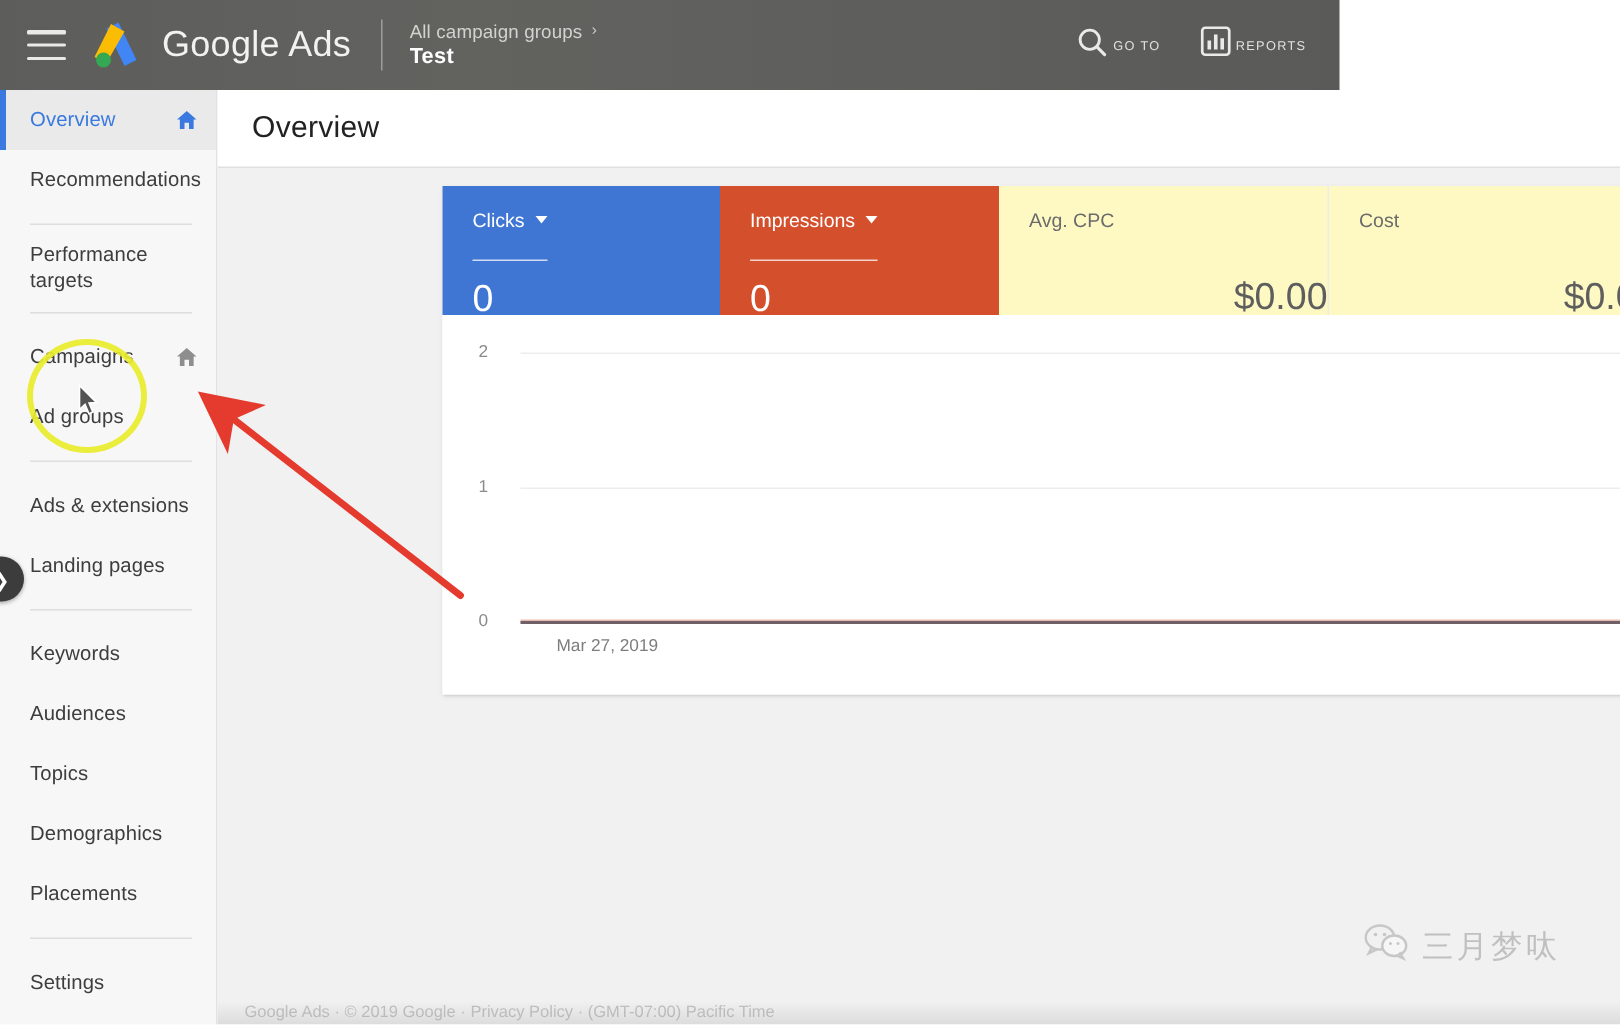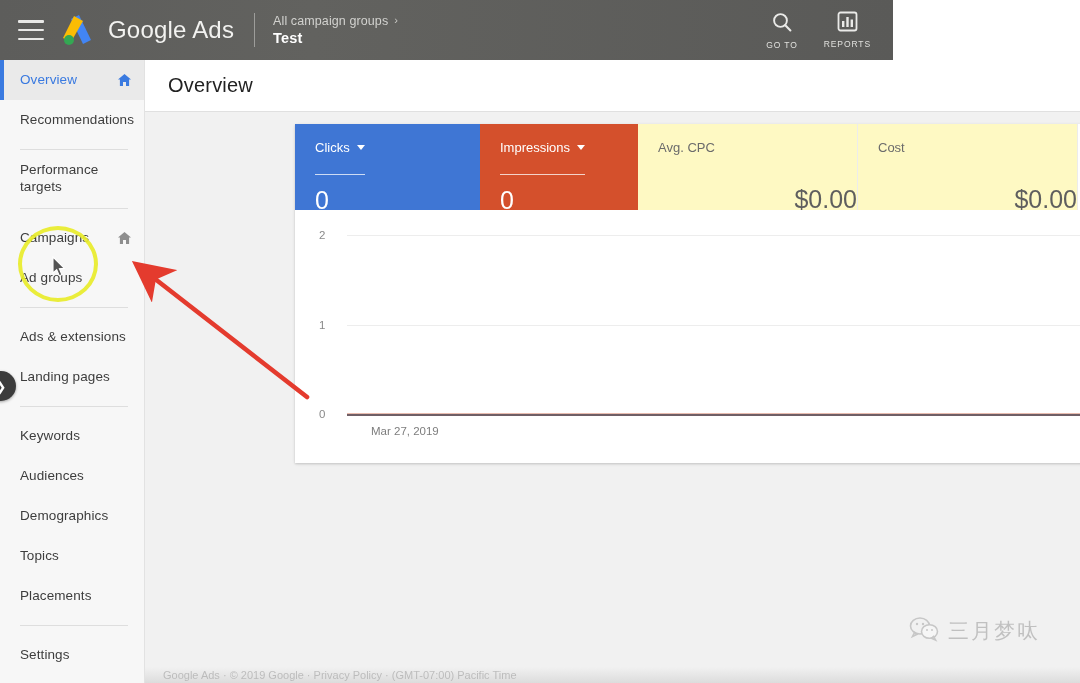--- a/index.html
+++ b/index.html
@@ -35,21 +35,21 @@
   .crumbs { display: flex; flex-direction: column; justify-content: center; }
   .crumb-top {
     font-size: 12.5px; color: #d2d2cf; display: flex; align-items: flex-start; gap: 6px;
     white-space: nowrap; letter-spacing:.1px;
   }
   .crumb-arrow { font-size: 11px; color:#c9c9c6; }
   .crumb-bottom {
     font-size: 14.5px; color: #ffffff; font-weight: 700; margin-top: 2px; letter-spacing:.2px;
   }
   .top-actions { margin-left: auto; display: flex; align-items: center; gap: 26px; margin-right: 22px; }
-  .top-action { display:flex; flex-direction:column; align-items:center; gap:3px; cursor:pointer; }
+  .top-action { display:flex; flex-direction:row; align-items:center; gap:3px; cursor:pointer; }
   .top-action .lbl {
     font-size: 8.5px; color: #e0e0dd; letter-spacing: .9px; text-transform: uppercase;
   }
 
   
   .sidebar {
     position: absolute; left: 0; top: 60px; width: 145px; height: 623px;
     background: #f7f7f7; border-right: 1px solid #e2e2e2;
     overflow: hidden;
   }
@@ -89,21 +89,21 @@
 
   .panel {
     position: absolute; left: 150px; top: 64px; width: 880px;
     background: #fff; box-shadow: 0 1px 2px rgba(0,0,0,.14), 0 1px 4px rgba(0,0,0,.07);
   }
 
   
   .cards { display: flex; height: 86px; }
   .card { position: relative; padding: 14px 0 0 20px; }
   .card.clicks { width: 185px; background: #3f76d4; }
-  .card.impr { width: 158px; background: #d4502c; }
+  .card.impr { width: 186px; background: #d4502c; }
   .card.plain { width: 220px; background: #fef9c3; border-right: 1px solid #ececec; }
   .card .mtitle {
     font-size: 13px; display: inline-flex; align-items: center; gap: 7px;
     padding-bottom: 19px;
   }
   .card.clicks .mtitle, .card.impr .mtitle {
     color: #fff; border-bottom: 1.5px solid rgba(255,255,255,.75);
   }
   .card.plain .mtitle { color: #6b6b6b; }
   .caret { width:0;height:0;border-left:4.5px solid transparent;border-right:4.5px solid transparent;
@@ -233,24 +233,24 @@
         <span class="txt">Landing pages</span>
       </div>
       <div class="nav-sep"></div>
       <div class="nav-item">
         <span class="txt">Keywords</span>
       </div>
       <div class="nav-item">
         <span class="txt">Audiences</span>
       </div>
       <div class="nav-item">
+        <span class="txt">Topics</span>
+      </div>
+      <div class="nav-item">
         <span class="txt">Demographics</span>
-      </div>
-      <div class="nav-item">
-        <span class="txt">Topics</span>
       </div>
       <div class="nav-item">
         <span class="txt">Placements</span>
       </div>
       <div class="nav-sep"></div>
       <div class="nav-item">
         <span class="txt">Settings</span>
       </div>
     </div>
 

